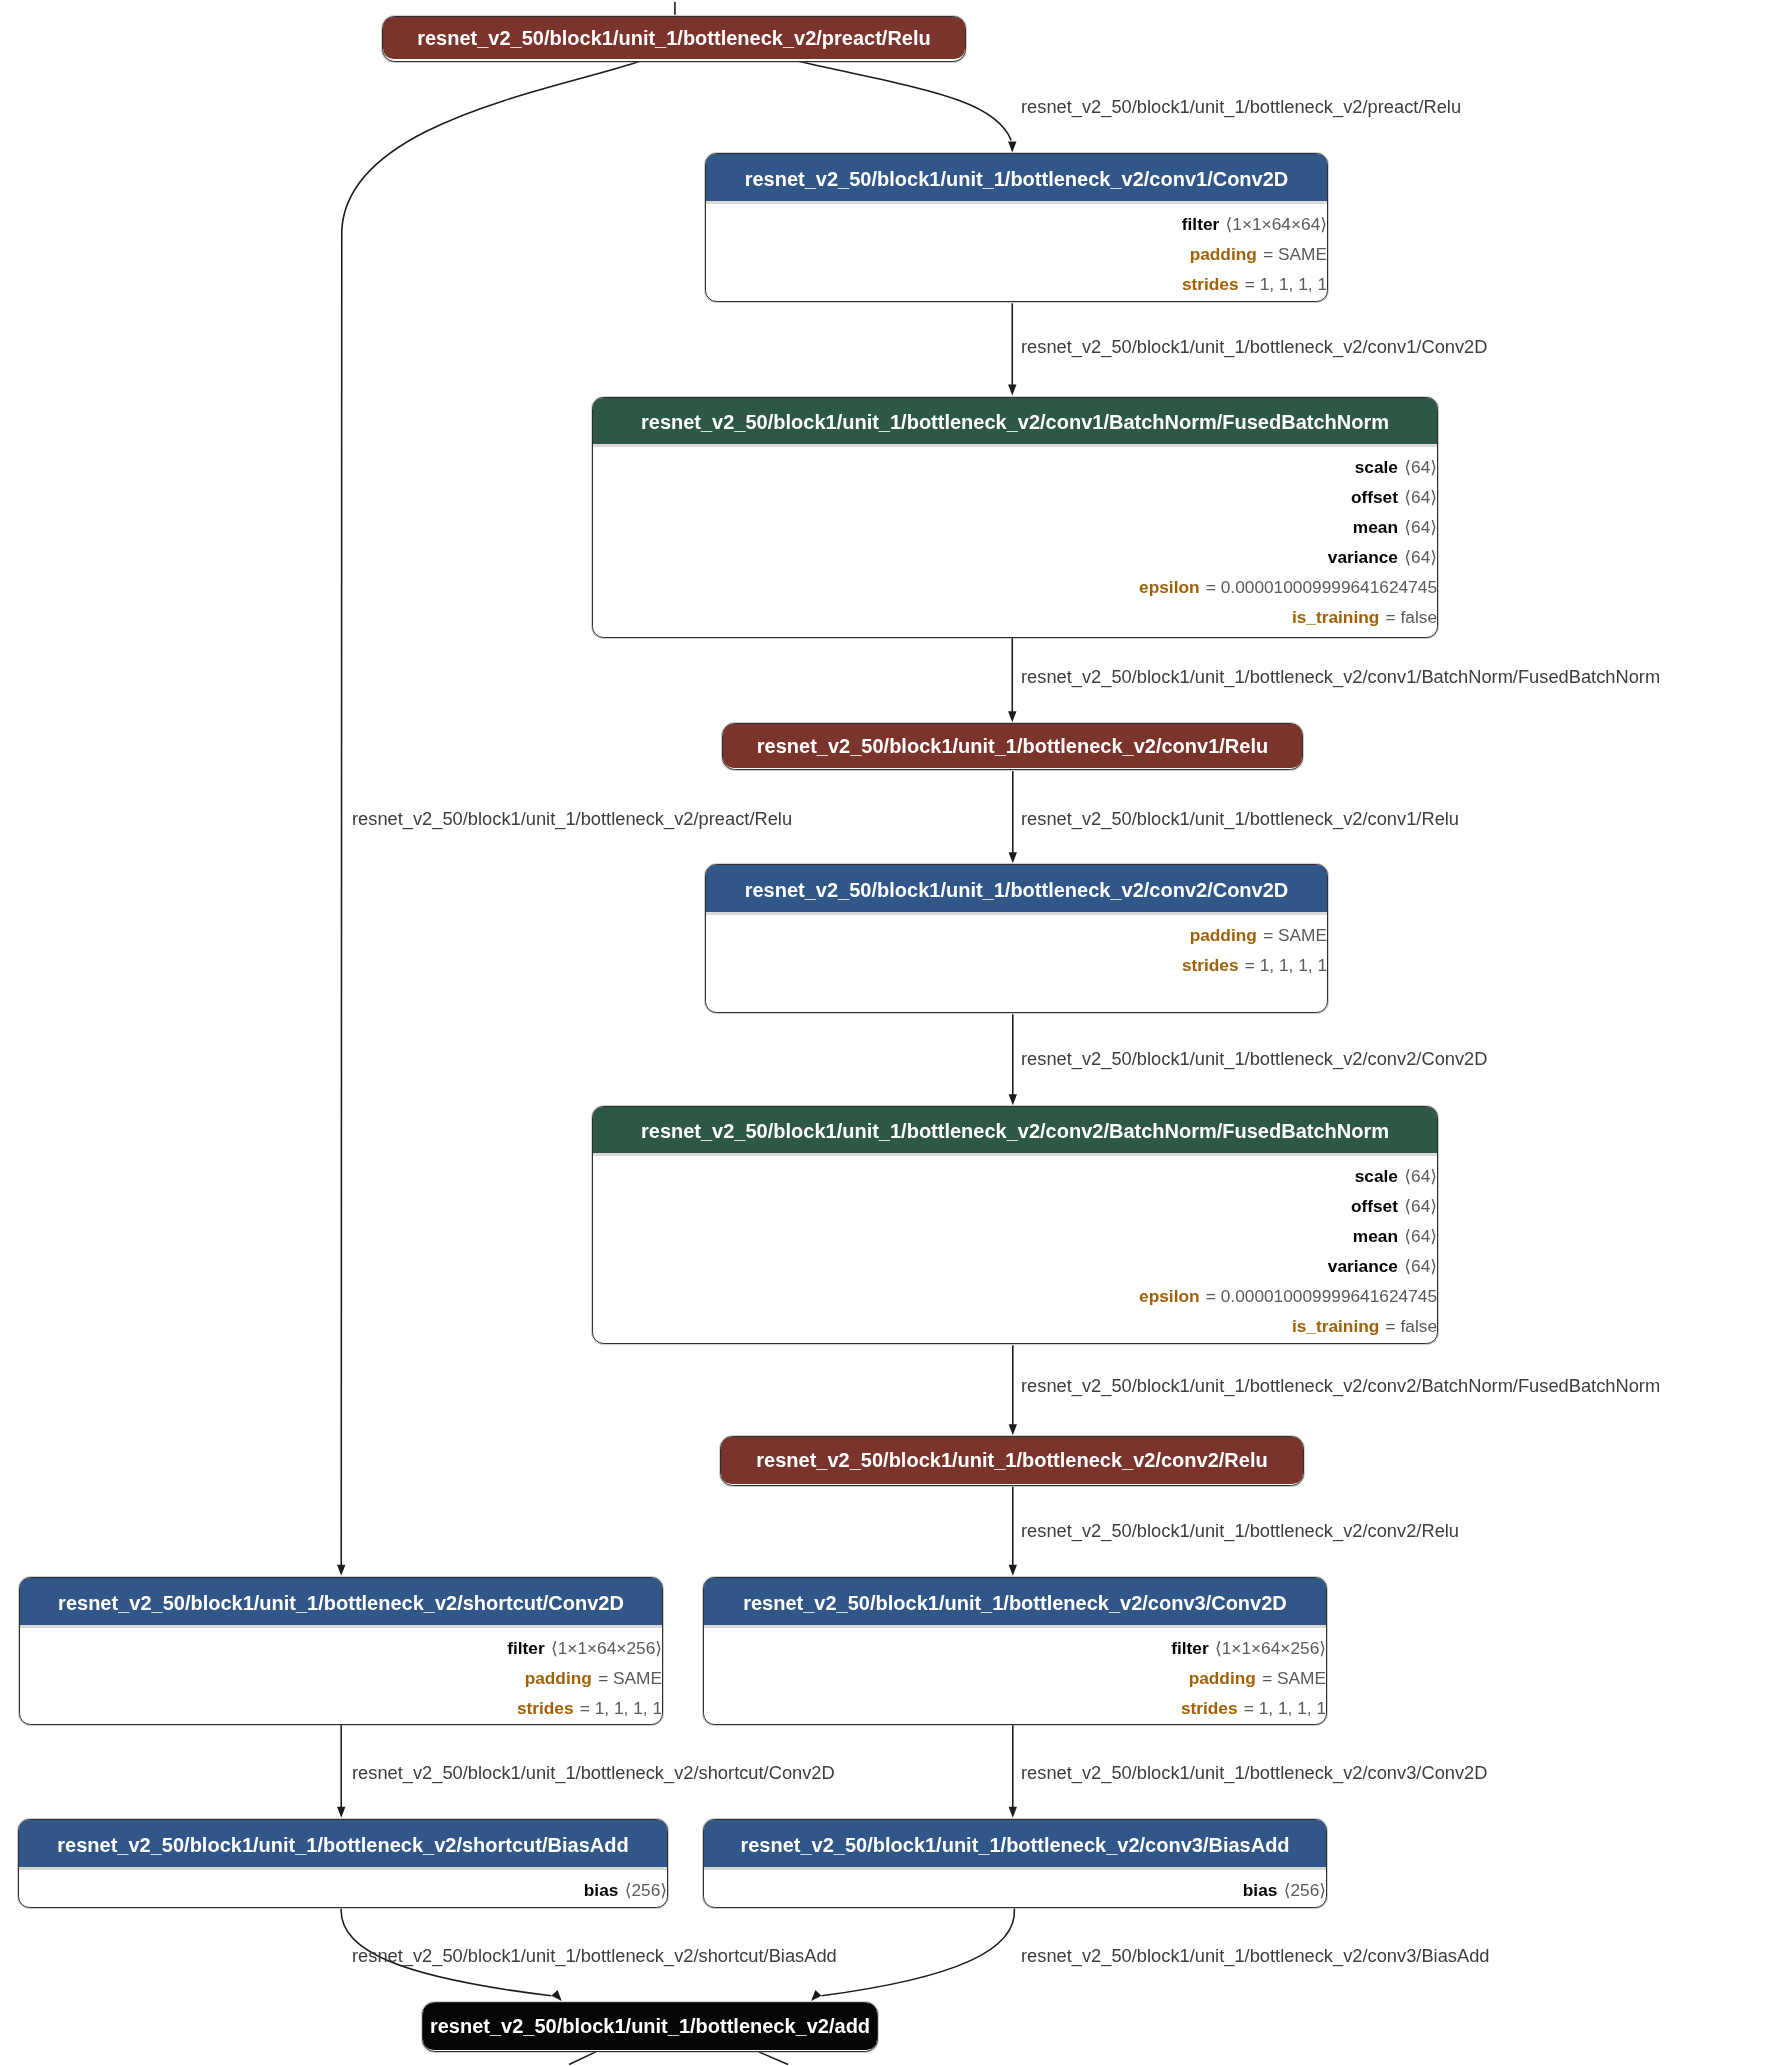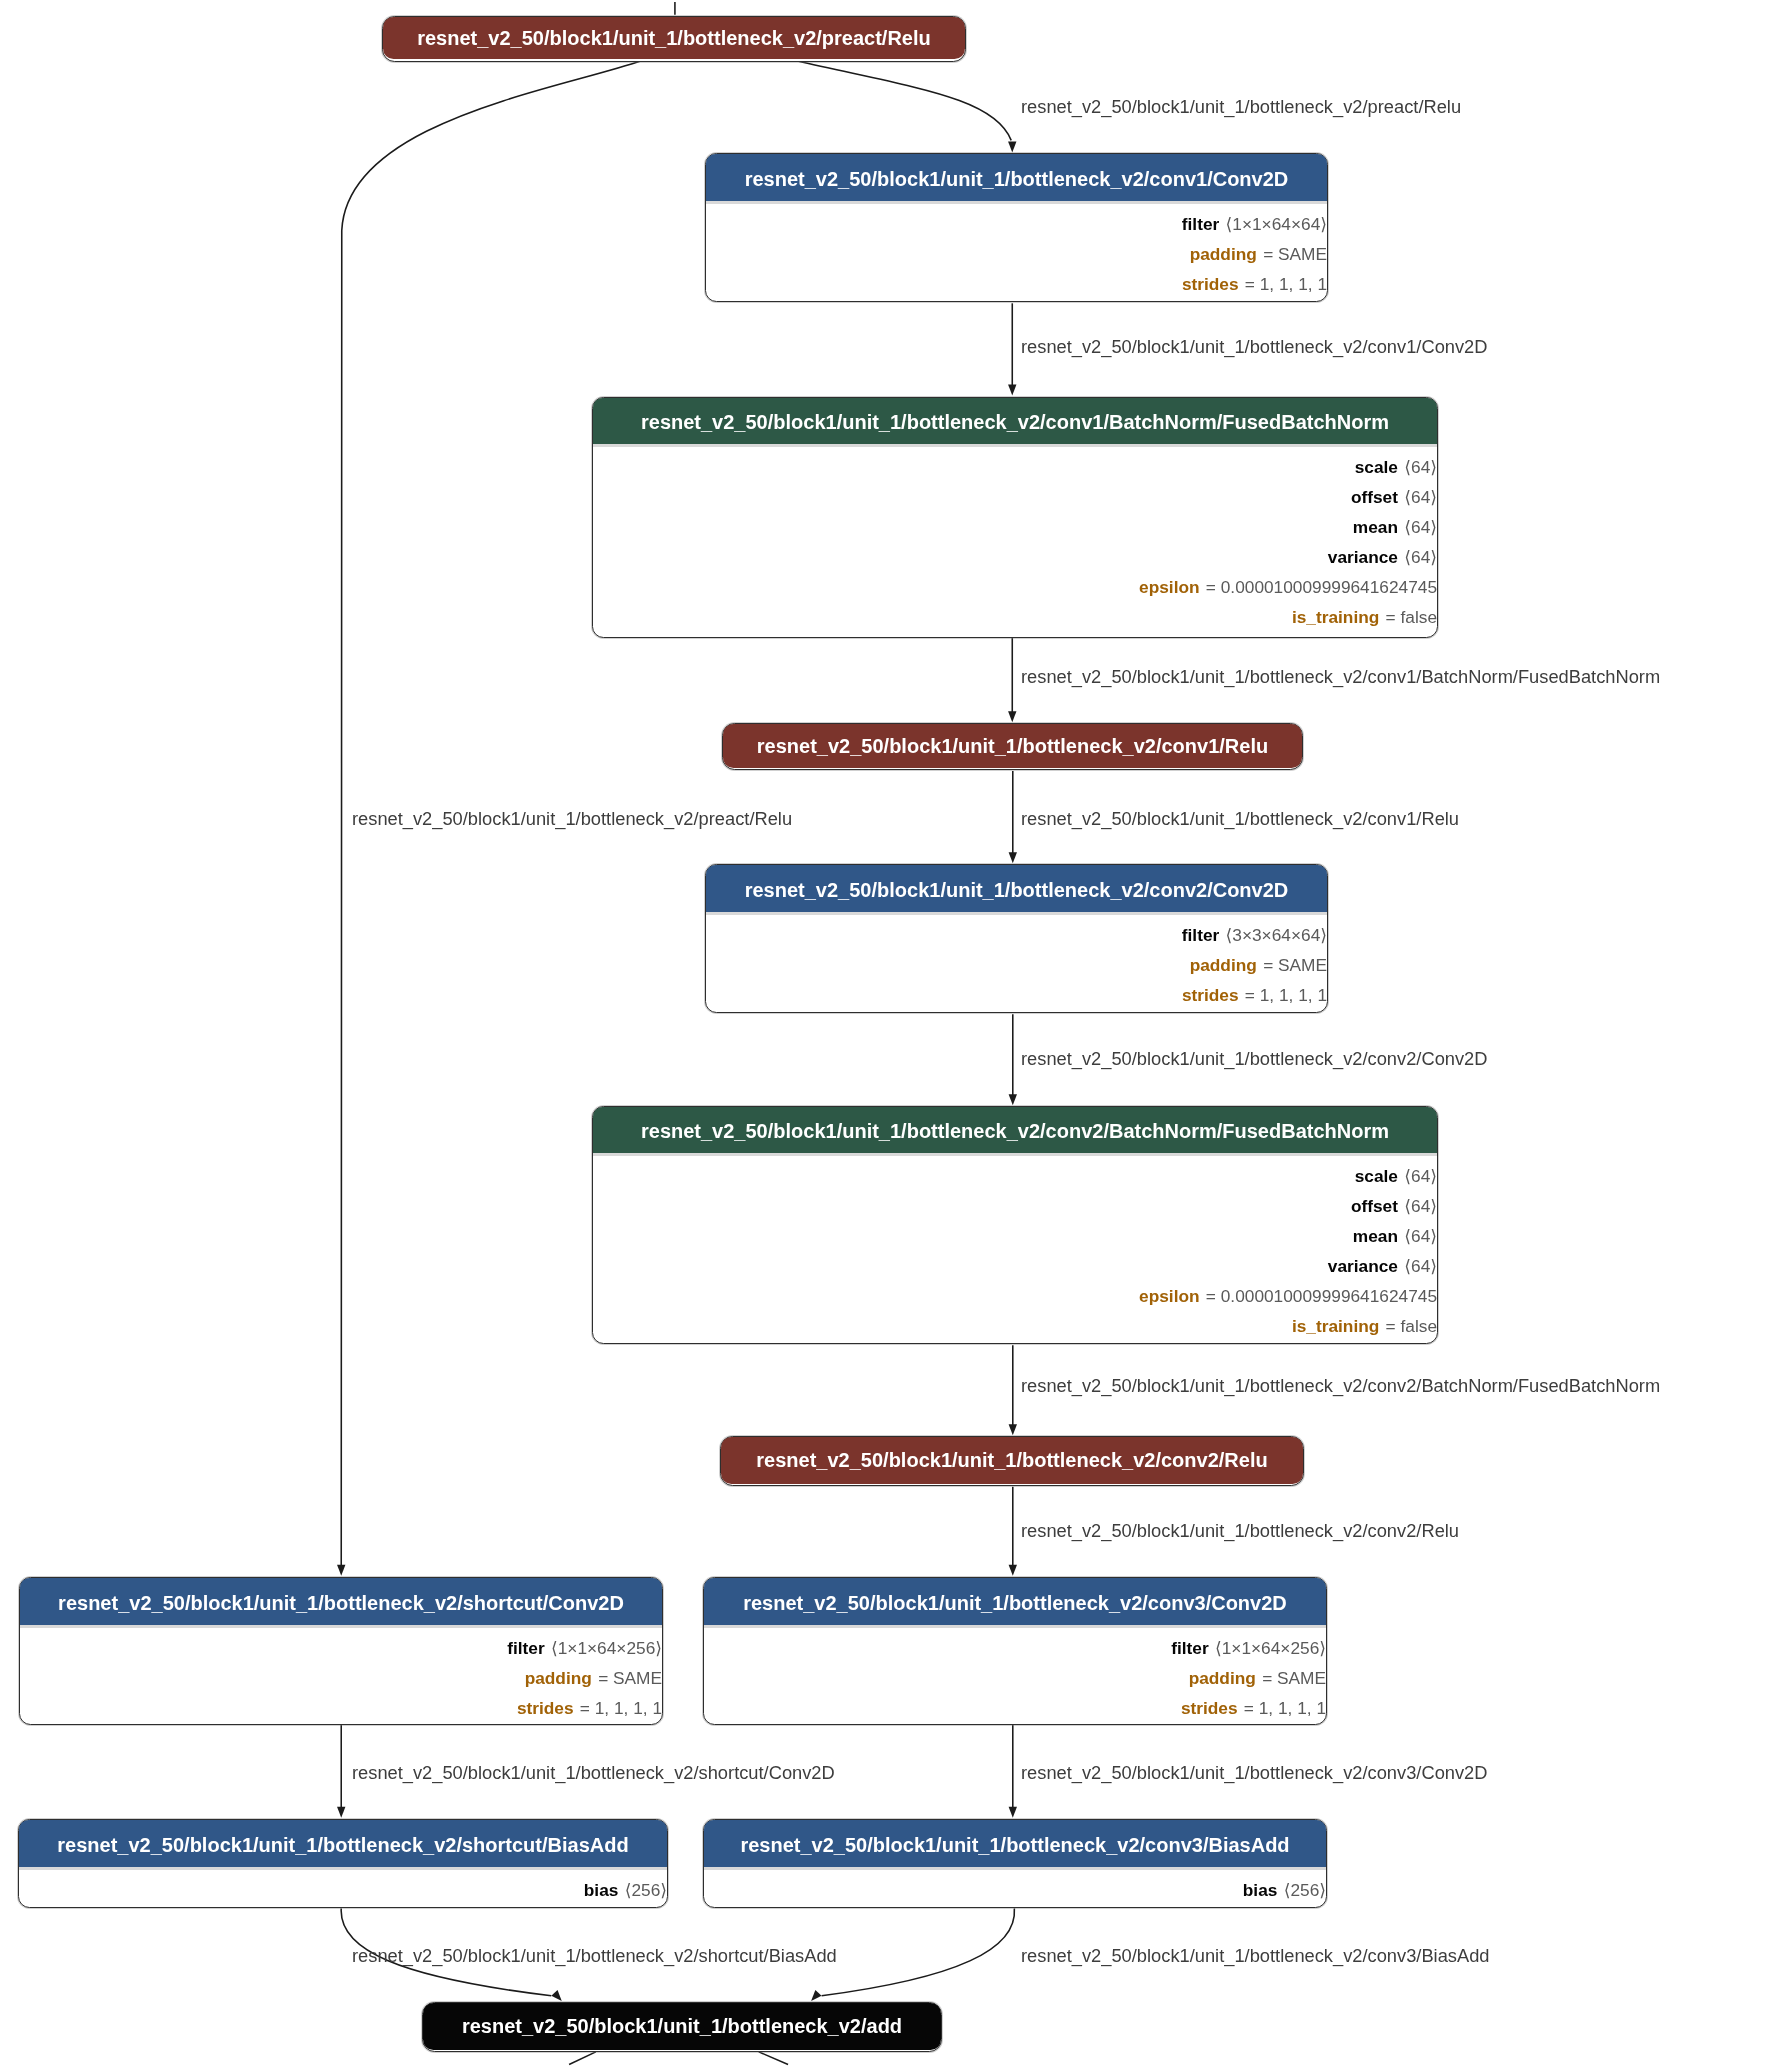--- a/index.html
+++ b/index.html
@@ -76,21 +76,20 @@
           <div class="attr-line"><span class="attr-name">epsilon</span><span class="attr-val">= 0.000010009999641624745</span></div>
           <div class="attr-line"><span class="attr-name">is_training</span><span class="attr-val">= false</span></div>
         </div>
       </div>
       <div class="node pill" style="left: 722px; top: 723px; width: 581px; height: 47px;">
         <div class="hdr" style="background: rgb(123, 52, 44); height: 44px; line-height: 44px;">resnet_v2_50/block1/unit_1/bottleneck_v2/conv1/Relu</div>
       </div>
       <div class="node" style="left: 705px; top: 864px; width: 623px; height: 149px;">
         <div class="hdr" style="background: rgb(48, 87, 136); height: 50px; line-height: 50px;">resnet_v2_50/block1/unit_1/bottleneck_v2/conv2/Conv2D</div>
         <div class="body">
-          <div class="attr-line"><span class="attr-name bold">filter</span><span class="attr-val">⟨3×3×64×64⟩</span></div>
           <div class="attr-line"><span class="attr-name">padding</span><span class="attr-val">= SAME</span></div>
           <div class="attr-line"><span class="attr-name">strides</span><span class="attr-val">= 1, 1, 1, 1</span></div>
         </div>
       </div>
       <div class="node" style="left: 592px; top: 1106px; width: 846px; height: 238px;">
         <div class="hdr" style="background: rgb(45, 88, 70); height: 49px; line-height: 49px;">resnet_v2_50/block1/unit_1/bottleneck_v2/conv2/BatchNorm/FusedBatchNorm</div>
         <div class="body">
           <div class="attr-line"><span class="attr-name bold">scale</span><span class="attr-val">⟨64⟩</span></div>
           <div class="attr-line"><span class="attr-name bold">offset</span><span class="attr-val">⟨64⟩</span></div>
           <div class="attr-line"><span class="attr-name bold">mean</span><span class="attr-val">⟨64⟩</span></div>
@@ -123,21 +122,21 @@
         <div class="body">
           <div class="attr-line"><span class="attr-name bold">bias</span><span class="attr-val">⟨256⟩</span></div>
         </div>
       </div>
       <div class="node" style="left: 703px; top: 1819px; width: 624px; height: 89px;">
         <div class="hdr" style="background: rgb(48, 87, 136); height: 50px; line-height: 50px;">resnet_v2_50/block1/unit_1/bottleneck_v2/conv3/BiasAdd</div>
         <div class="body">
           <div class="attr-line"><span class="attr-name bold">bias</span><span class="attr-val">⟨256⟩</span></div>
         </div>
       </div>
-      <div class="node pill" style="left: 422px; top: 2002px; width: 520px; height: 50px;">
+      <div class="node pill" style="left: 422px; top: 2002px; width: 456px; height: 50px;">
         <div class="hdr" style="background: rgb(6, 6, 6); height: 47px; line-height: 47px;">resnet_v2_50/block1/unit_1/bottleneck_v2/add</div>
       </div>
     </div>
   <div id="labels">
       <div class="edge-label" style="left: 1021px; top: 107px;">resnet_v2_50/block1/unit_1/bottleneck_v2/preact/Relu</div>
       <div class="edge-label" style="left: 1021px; top: 347px;">resnet_v2_50/block1/unit_1/bottleneck_v2/conv1/Conv2D</div>
       <div class="edge-label" style="left: 1021px; top: 677px;">resnet_v2_50/block1/unit_1/bottleneck_v2/conv1/BatchNorm/FusedBatchNorm</div>
       <div class="edge-label" style="left: 352px; top: 819px;">resnet_v2_50/block1/unit_1/bottleneck_v2/preact/Relu</div>
       <div class="edge-label" style="left: 1021px; top: 819px;">resnet_v2_50/block1/unit_1/bottleneck_v2/conv1/Relu</div>
       <div class="edge-label" style="left: 1021px; top: 1059px;">resnet_v2_50/block1/unit_1/bottleneck_v2/conv2/Conv2D</div>

